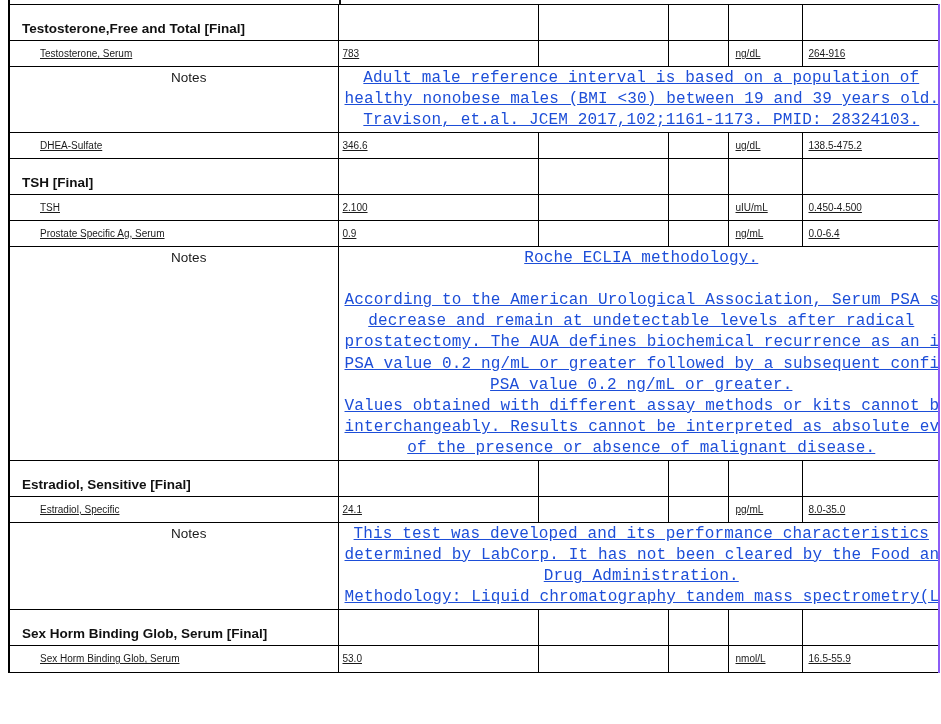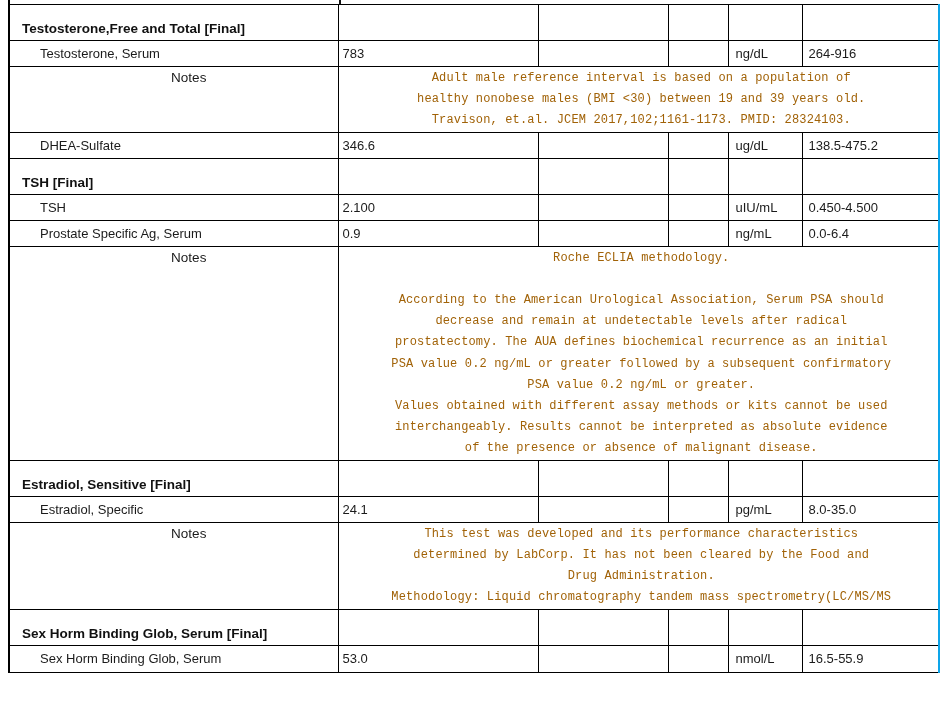--- a/index.html
+++ b/index.html
@@ -17,39 +17,39 @@
     background:#fff;
   }
   .top-strip .seg { height:4px; width:329px; border-right:2px solid #111; }
 
   table.lab {
     position:absolute; left:8px; top:4px; width:930px;
     border-collapse:collapse; table-layout:fixed; background:#fff;
   }
   td { border:1.5px solid #000; padding:0; overflow:hidden; }
   td:first-child { border-left:2px solid #000; }
-  td:last-child { border-right:2px solid #0ea5e9; }
+  td:last-child { border-right:2px solid #8b5cf6; }
 
   tr.sec { height:36px;margin-left:32px; }
   tr.sec td { vertical-align:bottom; }
   .sec-name { font-weight:bold; font-size:13.5px; padding:0 0 4px 12px; color:#111; white-space:nowrap; }
 
   tr.res { height:26px; }
-  tr.res td { vertical-align:middle; font-size:13px; }
+  tr.res td { vertical-align:middle; font-size:10px;text-decoration:underline; }
   .res-name { padding-left:30px; white-space:nowrap; }
   .val   { padding-left:4px; white-space:nowrap; }
   .units { padding-left:7px; white-space:nowrap; }
   .ref   { padding-left:6px; white-space:nowrap; }
 
   tr.notes-row td { vertical-align:top;text-align:center; }
   .notes-name { font-size:13.5px; padding:3px 0 0 30px; }
   .notes-text {
     font-family:"Liberation Mono","DejaVu Sans Mono",monospace;
-    font-size:12px; letter-spacing:0.15px; line-height:21.2px;
-    color:#a16207; padding:1px 0 0 6px; white-space:pre;
+    font-size:16px; letter-spacing:0.15px; line-height:21.2px;
+    color:#1d4ed8; padding:1px 0 0 6px; white-space:pre;text-decoration:underline;
   }
   .h-notes-t  { height:64px; }
   .h-notes-psa{ height:212px; }
   .h-notes-e2 { height:87px; }
   tr.res-last { height:27px; }
 
   .hl {
     background:#b9d3ee;
     padding:2px 9px 3px 3px;
     display:inline-block;

